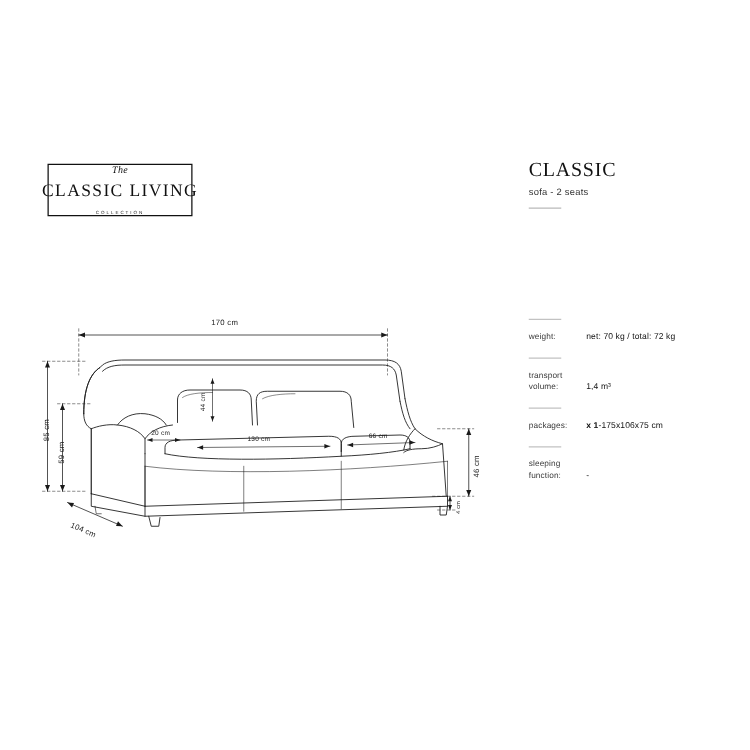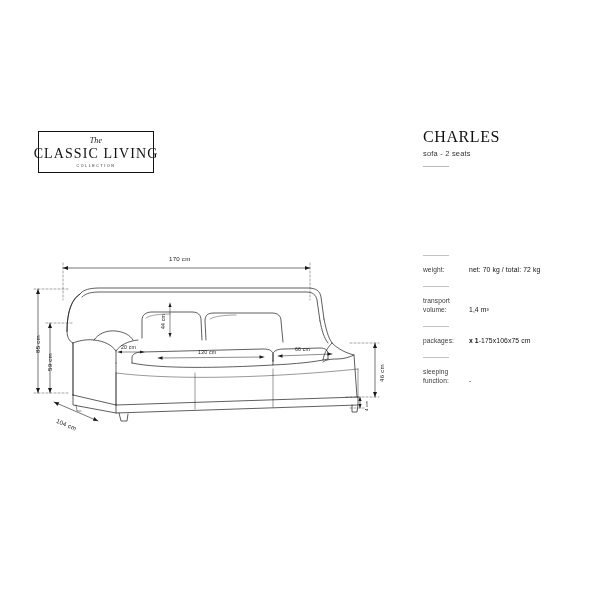--- a/index.html
+++ b/index.html
@@ -26,21 +26,21 @@
     position: absolute;
     left: 38px;
     top: 131px;
     width: 116px;
     height: 42px;
     border: 1px solid #111;
     box-sizing: border-box;
     display: flex;
     flex-direction: column;
     align-items: center;
-    justify-content: center;
+    justify-content: space-between;
     background: #fff;
   }
   .logo-mark {
     font-family: "Liberation Serif", serif;
     font-style: italic;
     font-size: 8px;
     line-height: 8px;
     letter-spacing: 0.2px;
     color: #111;
     margin-bottom: 1px;
@@ -155,21 +155,21 @@
 
 <div class="sheet">
 
   <div class="logo-box">
     <div class="logo-mark">The</div>
     <div class="logo-name">CLASSIC LIVING</div>
     <div class="logo-sub">COLLECTION</div>
   </div>
 
   <div class="info">
-    <div class="title">CHARLES</div>
+    <div class="title">CLASSIC</div>
     <div class="subtitle">sofa - 2 seats</div>
     <div class="rule"></div>
   </div>
 
   <div class="spec-list">
 
     <div class="spec-row">
       <div class="spec-sep"></div>
       <div class="spec-label">weight:</div>
       <div class="spec-value">net: 70 kg / total: 72 kg</div>

